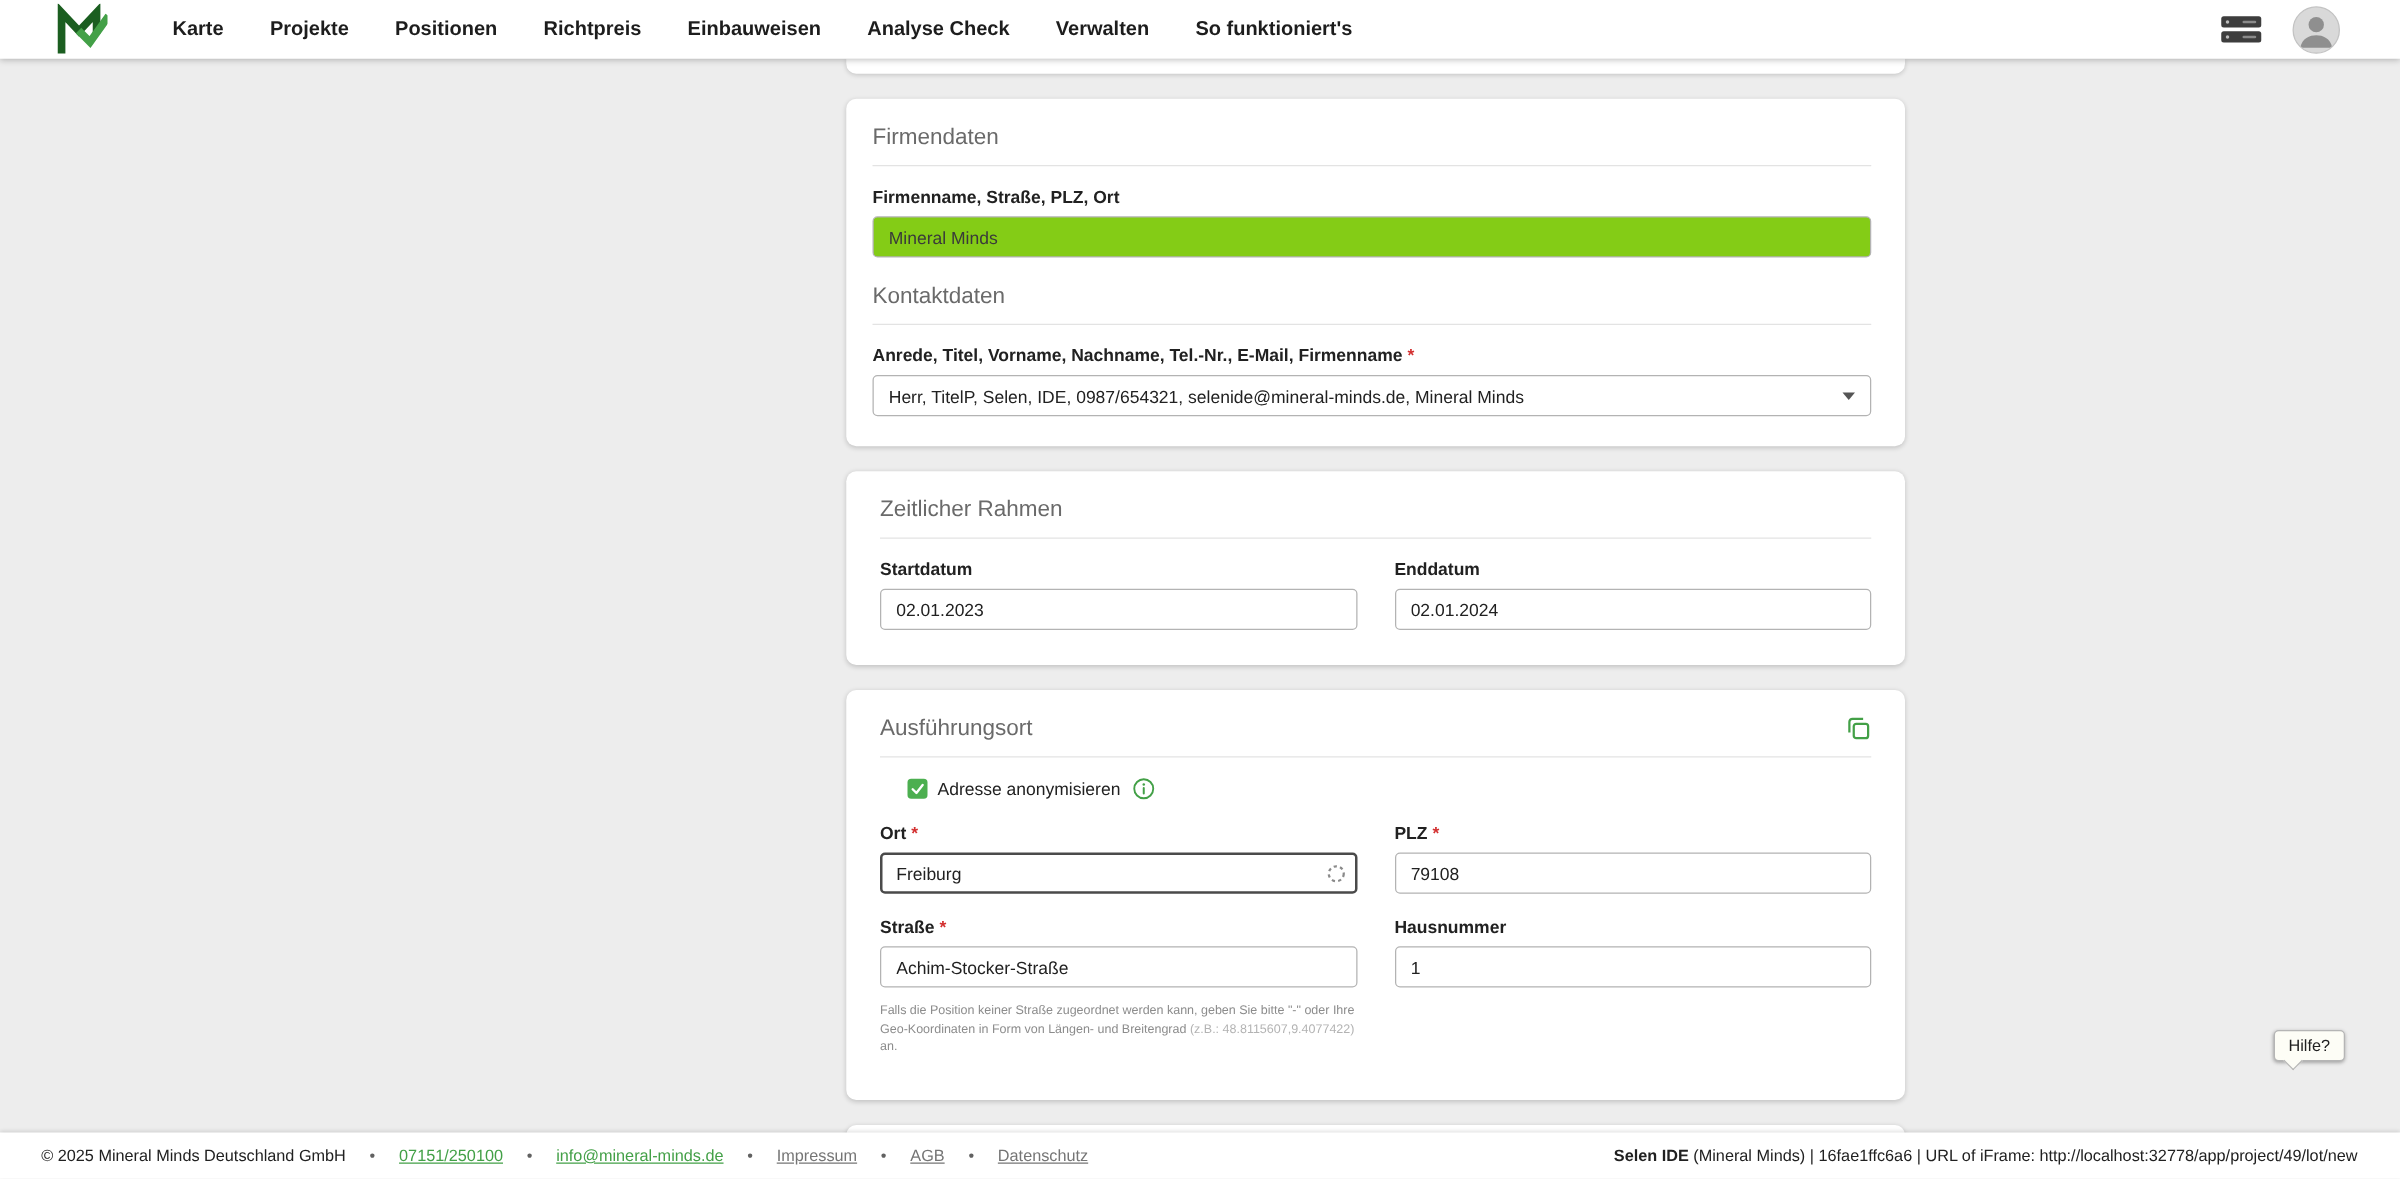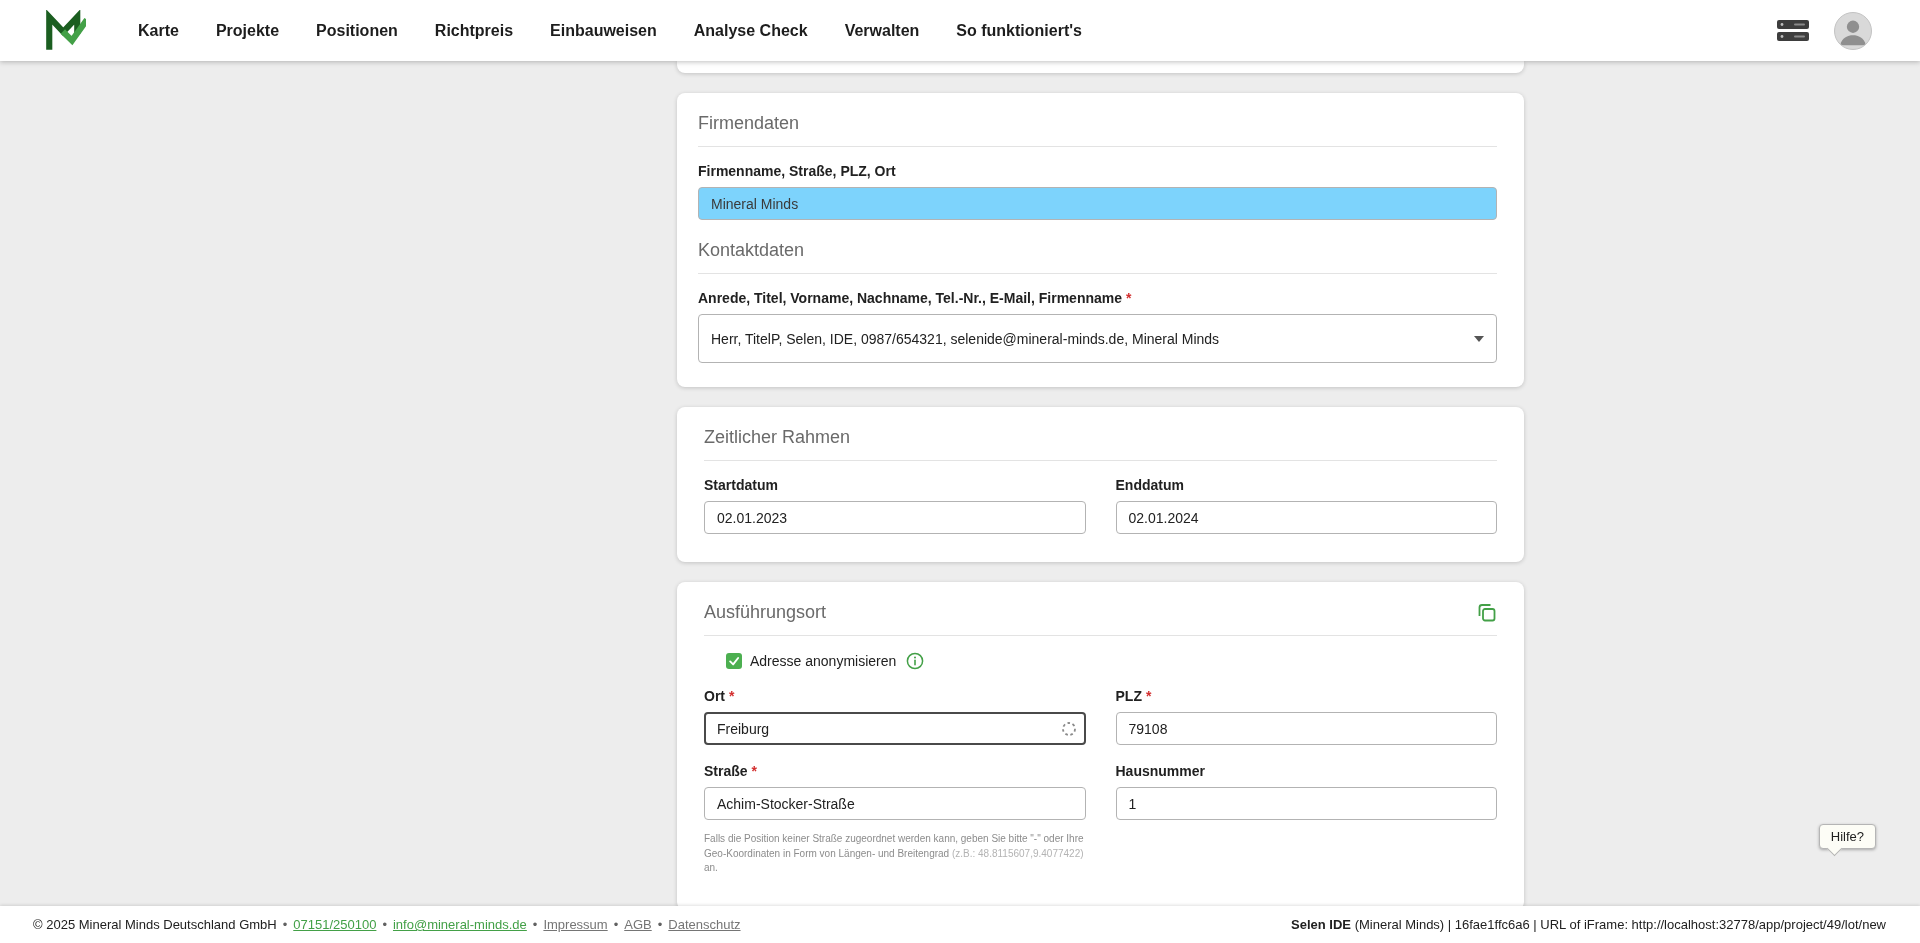--- a/index.html
+++ b/index.html
@@ -6,21 +6,21 @@
   html,body { margin:0; padding:0; }
   body {
     width:1920px; height:943px; overflow:hidden; position:relative;
     background:#ededed; color:#212121;
     font-family:"Liberation Sans", sans-serif;
   }
 
   
   header {
     position:relative; z-index:20;
-    height:61px; background:#fff;
+    height:47px; background:#fff;
     display:flex; align-items:center;
     padding:0 48px 0 44px;
     box-shadow:0 1px 5px rgba(0,0,0,.25);
   }
   .logo { width:42px; height:42px; display:flex; align-items:center; cursor:pointer; }
   nav.main-nav { display:flex; gap:37px; margin-left:52px; }
   .nav-item { font-size:16px; font-weight:bold; color:#1d1d1d; cursor:pointer; white-space:nowrap; }
   .nav-right { margin-left:auto; display:flex; align-items:center; gap:24px; }
   .server-icon { cursor:pointer; display:flex; }
   .avatar { width:38px; height:38px; border-radius:50%; background:#d9d9d9; border:1px solid #c3c3c3;
@@ -43,29 +43,29 @@
   .rule { border:none; border-top:1px solid #e3e3e3; margin:0 0 16px; }
 
   .field-label { display:block; font-size:14px; font-weight:bold; color:#212121; margin:0 0 8px; }
   .req { color:#d32f2f; margin-left:4px; font-weight:bold; }
 
   .input {
     width:100%; height:33px; border:1px solid #b3b3b3; border-radius:4px;
     padding:0 12px; font-size:14px; color:#212121; background:#fff;
     font-family:"Liberation Sans", sans-serif; outline:none;
   }
-  .input.disabled { background:#7dd3fc; color:#3a3a3a; }
+  .input.disabled { background:#84cc16; color:#3a3a3a; }
   .input-wrap { position:relative; }
   .input.focused { border:2px solid #4a4a4a; padding:0 11px; }
   .spinner { position:absolute; right:9px; top:50%; transform:translateY(-50%); display:flex; }
   .spinner svg { animation:spin 1s linear infinite; }
   @keyframes spin { to { transform:rotate(360deg); } }
 
   .select-box {
-    height:49px; border:1px solid #b3b3b3; border-radius:4px; background:#fff;
+    height:33px; border:1px solid #b3b3b3; border-radius:4px; background:#fff;
     display:flex; align-items:center; justify-content:space-between;
     padding:0 12px; font-size:14px; cursor:pointer;
   }
   .caret { width:0; height:0; border-left:5px solid transparent; border-right:5px solid transparent;
            border-top:6px solid #555; }
 
   .grid2 { display:grid; grid-template-columns:1fr 1fr; column-gap:30px; }
   .field-group { margin-bottom:18px; }
 
   .card-head { display:flex; align-items:center; justify-content:space-between; margin-bottom:12px; }
@@ -95,21 +95,21 @@
   }
 
   
   footer {
     position:fixed; left:0; right:0; bottom:0; z-index:25;
     height:37px; background:#fff;
     display:flex; align-items:center; justify-content:space-between;
     padding:0 34px 0 33px; font-size:13px; color:#212121;
     box-shadow:0 -1px 3px rgba(0,0,0,.12);
   }
-  .footer-left { display:flex; align-items:center; gap:6px; white-space:nowrap; }
+  .footer-left { display:flex; align-items:center; gap:19px; white-space:nowrap; }
   .footer-sep { color:#616161; }
   .flink { text-decoration:underline; cursor:pointer; }
   .flink.green { color:#43a047; }
   .flink.gray { color:#757575; }
   .footer-right { white-space:nowrap; }
   .footer-right .b { font-weight:bold; }
 </style>
 </head>
 <body>
 

